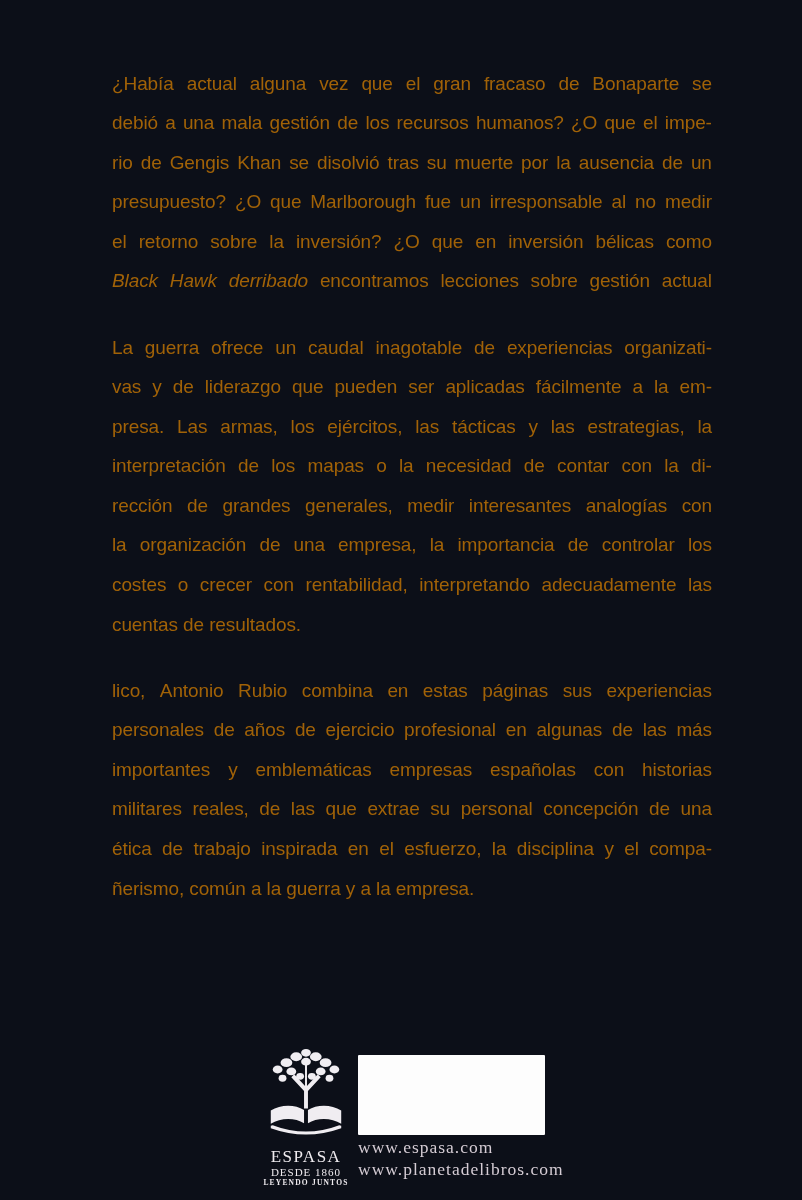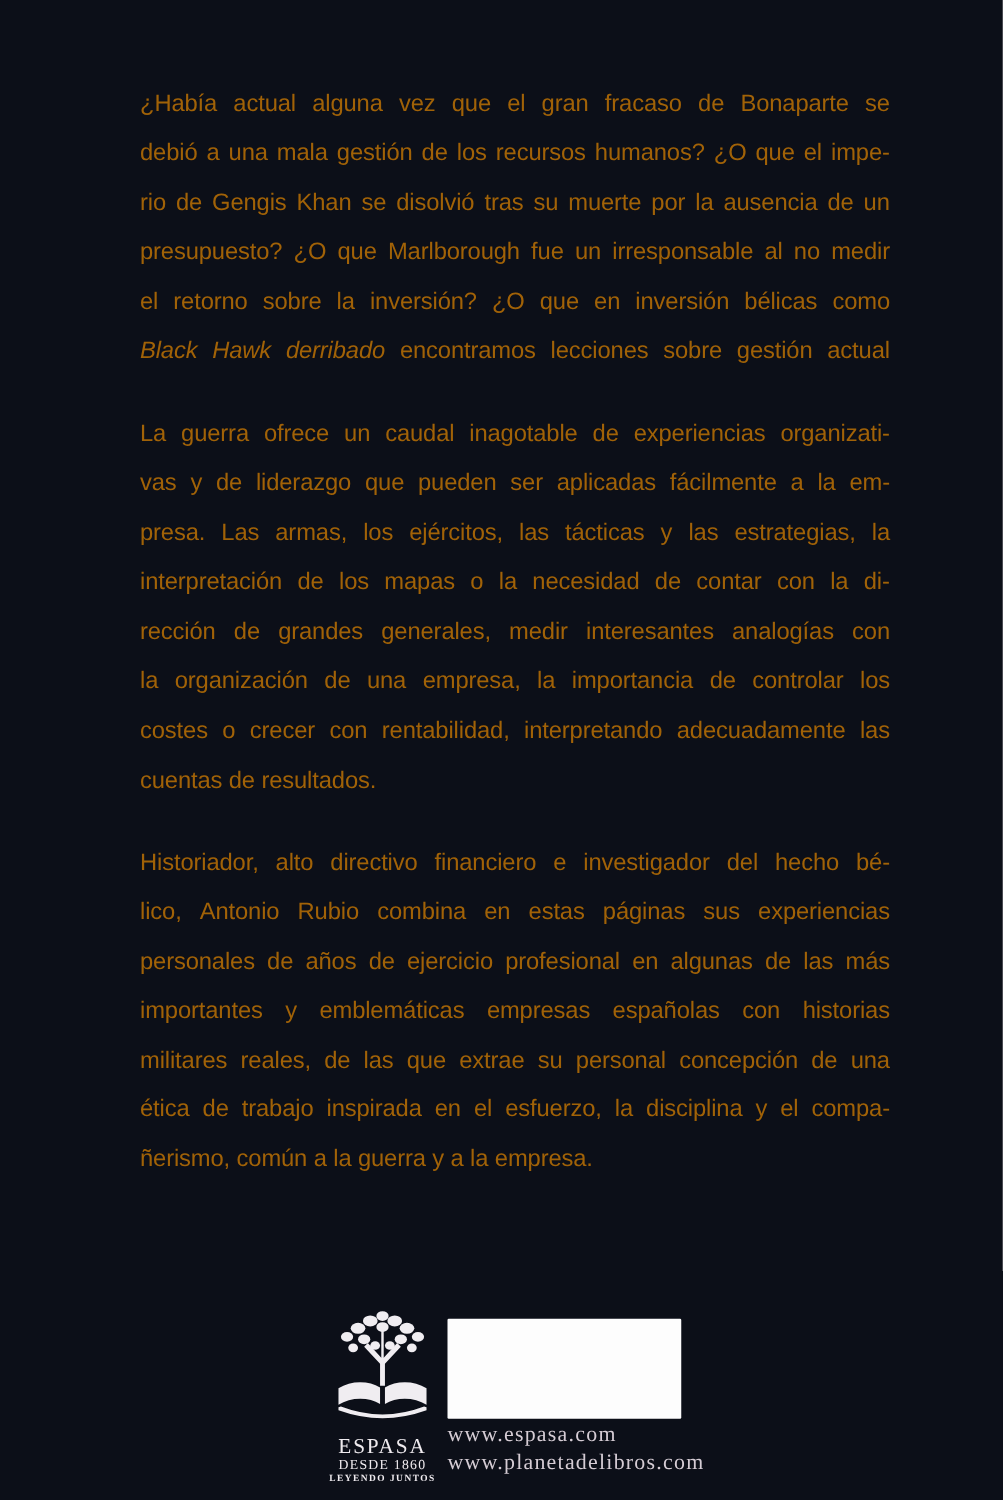--- a/index.html
+++ b/index.html
@@ -247,31 +247,20 @@
           <span class="w">crecer</span>
           <span class="w">con</span>
           <span class="w">rentabilidad,</span>
           <span class="w">interpretando</span>
           <span class="w">adecuadamente</span>
           <span class="w">las</span>
         </div>
         <div class="line last"><span>cuentas de resultados.</span></div>
       </div>
       <div class="para">
-        <div class="line">
-          <span class="w">Historiador,</span>
-          <span class="w">alto</span>
-          <span class="w">directivo</span>
-          <span class="w">financiero</span>
-          <span class="w">e</span>
-          <span class="w">investigador</span>
-          <span class="w">del</span>
-          <span class="w">hecho</span>
-          <span class="w">bé-</span>
-        </div>
         <div class="line">
           <span class="w">lico,</span>
           <span class="w">Antonio</span>
           <span class="w">Rubio</span>
           <span class="w">combina</span>
           <span class="w">en</span>
           <span class="w">estas</span>
           <span class="w">páginas</span>
           <span class="w">sus</span>
           <span class="w">experiencias</span>

